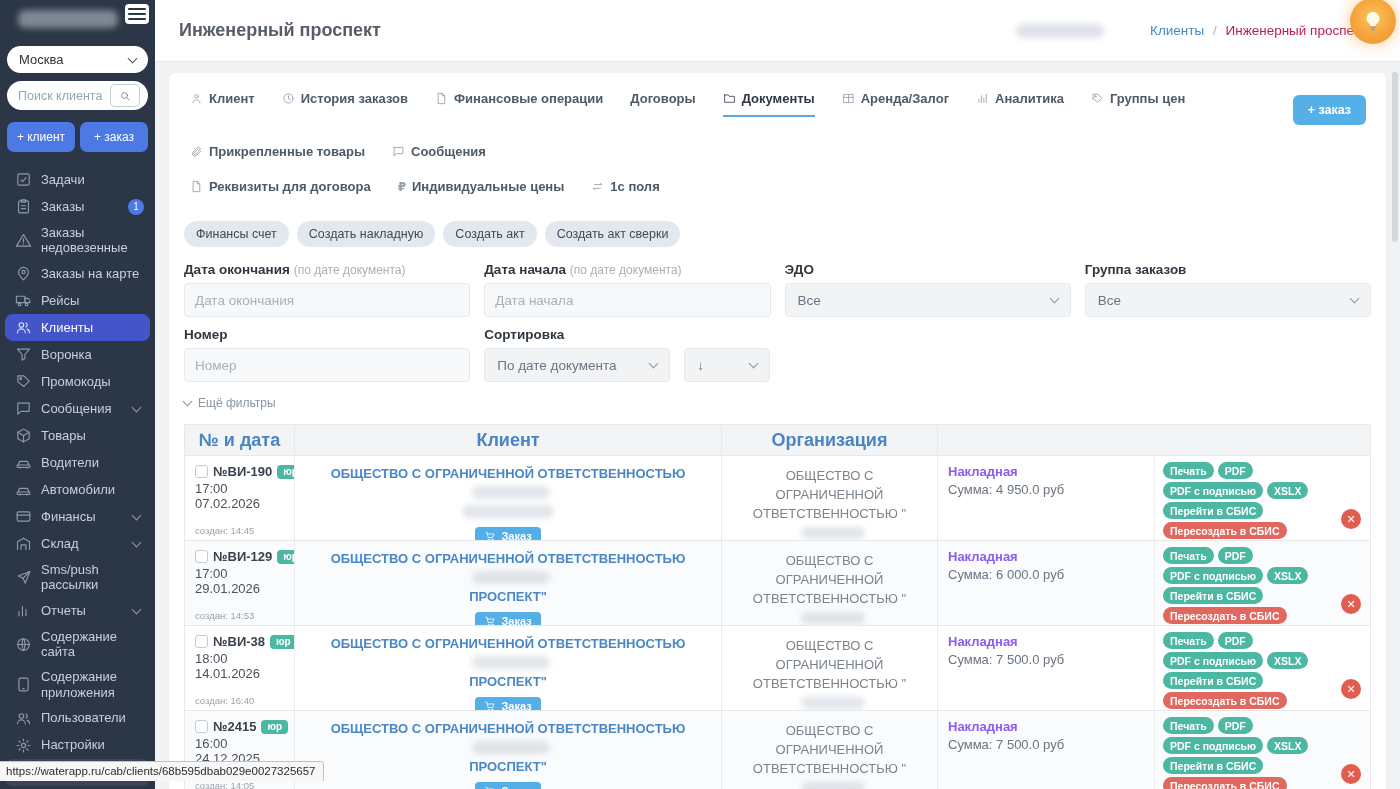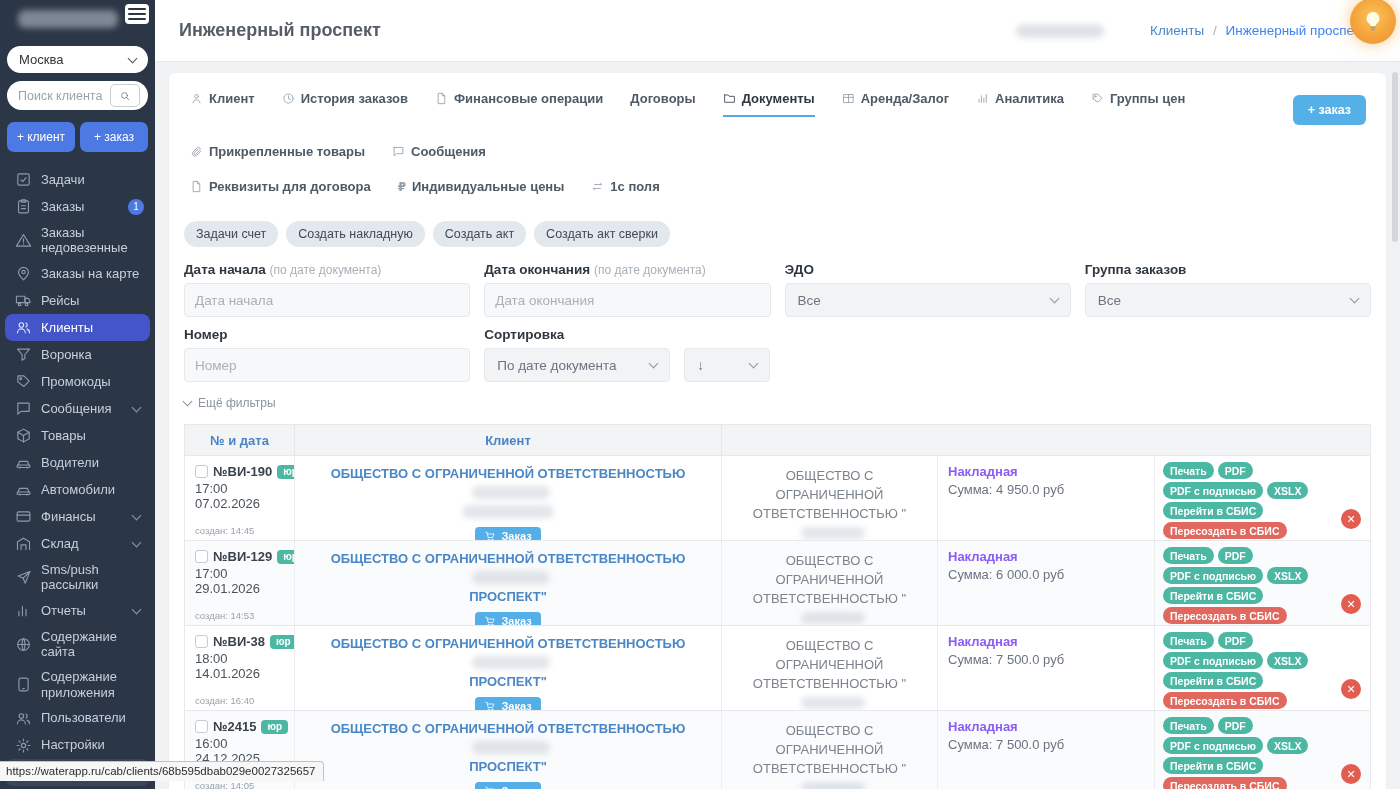--- a/index.html
+++ b/index.html
@@ -42,21 +42,21 @@
 
   
   .content{position:absolute;left:155px;top:0;right:0;bottom:0;display:flex;flex-direction:column;}
   .topbar{position:relative;height:62px;background:#fff;border-bottom:1px solid #e7e8ea;display:flex;align-items:center;padding:0 46px 0 24px;flex:none;}
   .page-title{font-size:18px;font-weight:600;color:#565d66;}
   .tb-right{margin-left:auto;display:flex;align-items:center;gap:46px;}
   .tb-blur{width:88px;height:14px;}
   .breadcrumb{font-size:13.5px;white-space:nowrap;}
   .breadcrumb a{color:var(--link);text-decoration:none;cursor:pointer;}
   .breadcrumb .sep{color:#aab1b8;margin:0 5px;}
-  .breadcrumb .cur{color:#3b82f6;}
+  .breadcrumb .cur{color:#be185d;}
   .bulb{position:absolute;right:4px;top:-2px;width:46px;height:46px;border-radius:50%;
     background:radial-gradient(circle at 50% 42%,#fac659 0%,#f4a33c 55%,#ef9330 100%);
     box-shadow:0 0 16px rgba(243,160,55,.55);display:flex;align-items:center;justify-content:center;cursor:pointer;z-index:6;}
   .bulb::before{content:"";position:absolute;top:-5px;left:20px;width:7px;height:7px;border-radius:50%;background:#f5b64e;}
   .bulb svg{width:26px;height:26px;}
 
   
   .main{flex:1;padding:11px 14px;overflow:hidden;}
   .card{position:relative;background:#fff;border-radius:6px;box-shadow:0 1px 2px rgba(0,0,0,.05);padding:12px 15px 30px;min-height:860px;}
   .order-btn{position:absolute;right:20px;top:22px;background:var(--lt-blue);border:none;border-radius:6px;color:#fff;font-size:12.5px;font-weight:700;padding:8px 15px;cursor:pointer;}
@@ -81,21 +81,21 @@
   .sort-wrap{display:flex;gap:14px;}
   .sort-main{width:186px;}
   .sort-dir{width:86px;}
   .more-filters{margin-top:14px;display:flex;align-items:center;gap:7px;color:#8a95a2;font-size:12px;cursor:pointer;}
   .more-filters .chev{margin-top:-3px;}
 
   
   .dtable{margin-top:14px;border:1px solid var(--border);}
   .thead,.trow{display:grid;grid-template-columns:110px minmax(0,1fr) 216px 217px 215px;}
   .thead{background:#f3f4f6;border-bottom:1px solid var(--border);}
-  .th{height:30px;display:flex;align-items:center;justify-content:center;font-size:13px;font-weight:700;color:#4a84c4;border-right:1px solid var(--border);}
+  .th{height:30px;display:flex;align-items:center;justify-content:center;font-size:18px;font-weight:700;color:#4a84c4;border-right:1px solid var(--border);}
   .th:last-child{border-right:none;}
   .trow{border-bottom:1px solid var(--border);height:85px;background:#fff;}
   .trow:nth-child(even){background:#fafbfc;}
   .tcell{border-right:1px solid #ecedef;padding:8px 10px;overflow:hidden;}
   .tcell:last-child{border-right:none;}
   .c-num .num-line{display:flex;align-items:center;gap:5px;}
   .cb{width:13px;height:13px;border:1px solid #c4cad1;border-radius:3px;background:#fff;flex:none;cursor:pointer;}
   .num{font-size:13px;font-weight:600;color:#3a424c;white-space:nowrap;}
   .type-badge{background:var(--teal);color:#fff;font-size:10px;font-weight:700;padding:1.5px 6px;border-radius:4px;}
   .c-num .date{font-size:13px;color:#4a525c;margin-top:2px;}
@@ -513,34 +513,34 @@
             <div class="tab">
     <span class="tab-icon">
                 <svg viewBox="0 0 24 24" fill="none" stroke="currentColor" stroke-width="1.6" stroke-linecap="round" stroke-linejoin="round">
                   <path d="M6.5 8.5H20l-3-3M17.5 15.5H4l3 3"></path>
                 </svg>
               </span>
     <span class="tab-label">1с поля</span>
   </div>
           </div>
         <div class="chips" id="chips">
-            <button class="chip">Задачи счет</button>
+            <button class="chip">Финансы счет</button>
             <button class="chip">Создать накладную</button>
             <button class="chip">Создать акт</button>
             <button class="chip">Создать акт сверки</button>
           </div>
 
         <div class="filters">
           <div>
+            <div class="f-label"><span>Дата окончания</span> <span class="f-hint">(по дате документа)</span></div>
+            <input class="f-input" placeholder="Дата окончания" style="">
+          </div>
+          <div>
             <div class="f-label"><span>Дата начала</span> <span class="f-hint">(по дате документа)</span></div>
             <input class="f-input" placeholder="Дата начала" style="">
-          </div>
-          <div>
-            <div class="f-label"><span>Дата окончания</span> <span class="f-hint">(по дате документа)</span></div>
-            <input class="f-input" placeholder="Дата окончания" style="">
           </div>
           <div>
             <div class="f-label">ЭДО</div>
             <div class="f-select">
                 <span>Все</span>
                 <i class="chev"></i>
               </div>
           </div>
           <div>
             <div class="f-label">Группа заказов</div>
@@ -570,20 +570,21 @@
 
         <div class="more-filters">
           <i class="chev"></i>
           <span>Ещё фильтры</span>
         </div>
 
         <div class="dtable">
           <div class="thead" id="thead">
               <div class="th">№ и дата</div>
               <div class="th">Клиент</div>
+              <div class="th">Организация</div>
               <div class="th"></div>
             </div>
           <div id="tbody">
               <div class="trow">
     <div class="tcell c-num">
       <div class="num-line">
         <span class="cb"></span>
         <span class="num">№ВИ-190</span>
         <span class="type-badge">юр</span>
       </div>

